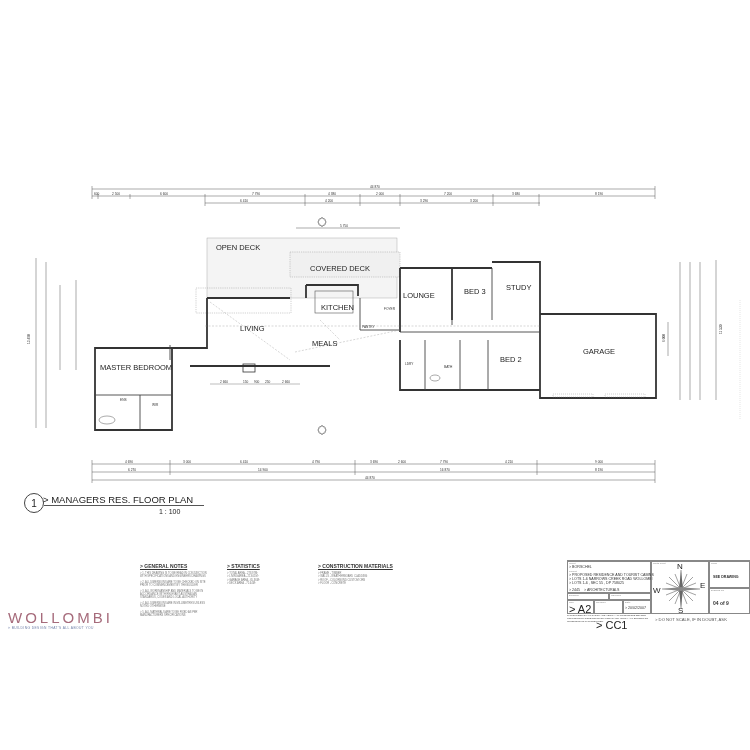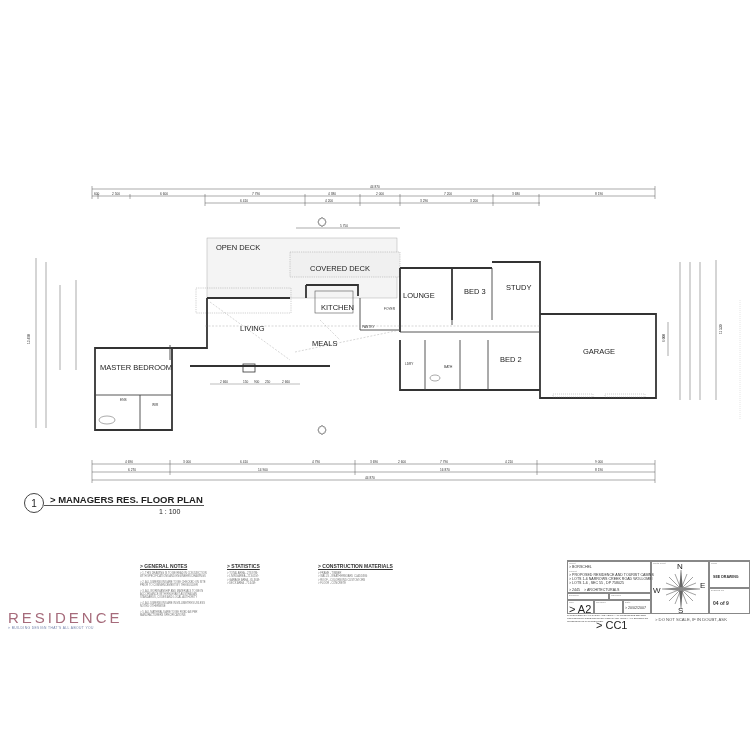--- a/index.html
+++ b/index.html
@@ -4,21 +4,21 @@
 <style>
   * { box-sizing: border-box; margin: 0; padding: 0; }
   html, body { width: 750px; height: 750px; background: #ffffff; overflow: hidden; }
   body { position: relative; font-family: "Liberation Sans", sans-serif; color: #222; }
   .abs { position: absolute; }
   svg text { font-family: "Liberation Sans", sans-serif; }
   .room-label { font-size: 7.5px; fill: #222; }
   .dim-text { font-size: 3.2px; fill: #333; }
   #title-block { position: absolute; left: 24px; top: 493px; }
   .title-circle { position: absolute; left: 0; top: 0; width: 20px; height: 20px; border: 1px solid #444; border-radius: 50%; font-size: 10px; display: flex; align-items: center; justify-content: center; }
-  .title-text { position: absolute; left: 26px; top: 1px; font-size: 9.5px; white-space: nowrap; color: #222; font-weight: bold; }
+  .title-text { position: absolute; left: 19px; top: 1px; font-size: 9.5px; white-space: nowrap; color: #222; }
   .title-line { position: absolute; left: 20px; top: 12px; width: 160px; height: 0; border-top: 0.8px solid #555; }
   .title-scale { position: absolute; left: 135px; top: 15px; font-size: 7px; white-space: nowrap; }
   .notes-head { font-size: 5px; font-weight: bold; text-decoration: underline; white-space: nowrap; color: #333; }
   .notes-line { font-size: 2.6px; color: #777; line-height: 3.4px; white-space: nowrap; }
   .brand { position: absolute; left: 8px; top: 609px; font-size: 15px; letter-spacing: 3px; color: #a66b7b; font-weight: 300; }
   .brand-sub { position: absolute; left: 8px; top: 626px; font-size: 3.3px; letter-spacing: 0.4px; color: #6f7fa8; white-space: nowrap; }
   .tb-box { position: absolute; border: 0.7px solid #888; }
   .tb-label { font-size: 2.5px; color: #888; white-space: nowrap; }
   .tb-val { font-size: 3.6px; color: #333; white-space: nowrap; }
   .tb-big { font-size: 11px; color: #222; white-space: nowrap; }
@@ -236,21 +236,21 @@
 <div class="abs" style="left:318px;top:563px;">
   <div class="notes-head">&gt; CONSTRUCTION MATERIALS</div>
   <div style="margin-top:3px">
     <div class="notes-line">&gt; FRAME - TIMBER</div>
     <div class="notes-line">&gt; WALLS - WEATHERBOARD CLADDING</div>
     <div class="notes-line">&gt; ROOF - COLORBOND CUSTOM ORB</div>
     <div class="notes-line">&gt; FLOOR - CONCRETE</div>
   </div>
 </div>
 
-<div class="brand">RESIDENCE</div>
+<div class="brand">WOLLOMBI</div>
 <div class="brand-sub">&gt; BUILDING DESIGN THAT'S ALL ABOUT YOU</div>
 
 <div class="abs" style="left:567px;top:560px;width:183px;height:58px;border-top:0.8px solid #888;">
 
   <div class="tb-box" style="left:0;top:0;width:84px;height:32px;">
     <div class="tb-label" style="position:absolute;left:1px;top:0">Client</div>
     <div class="tb-val" style="position:absolute;left:1px;top:3px">&gt; BORSCHEL</div>
     <div class="tb-label" style="position:absolute;left:1px;top:8px">Project</div>
     <div class="tb-val" style="position:absolute;left:1px;top:11px">&gt; PROPOSED RESIDENCE AND TOURIST CABINS</div>
     <div class="tb-val" style="position:absolute;left:1px;top:15px">&gt; LOTS 1-6 NARROWS CREEK ROAD WOLLOMBI</div>

